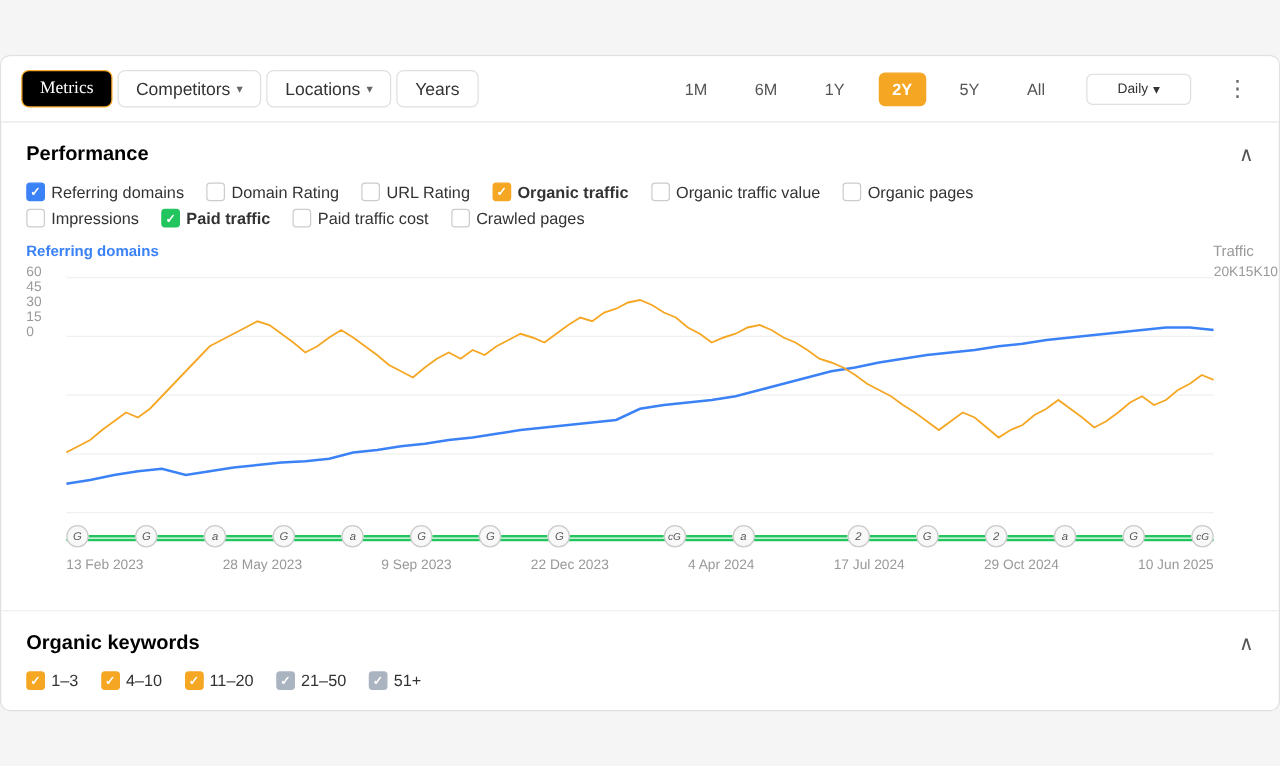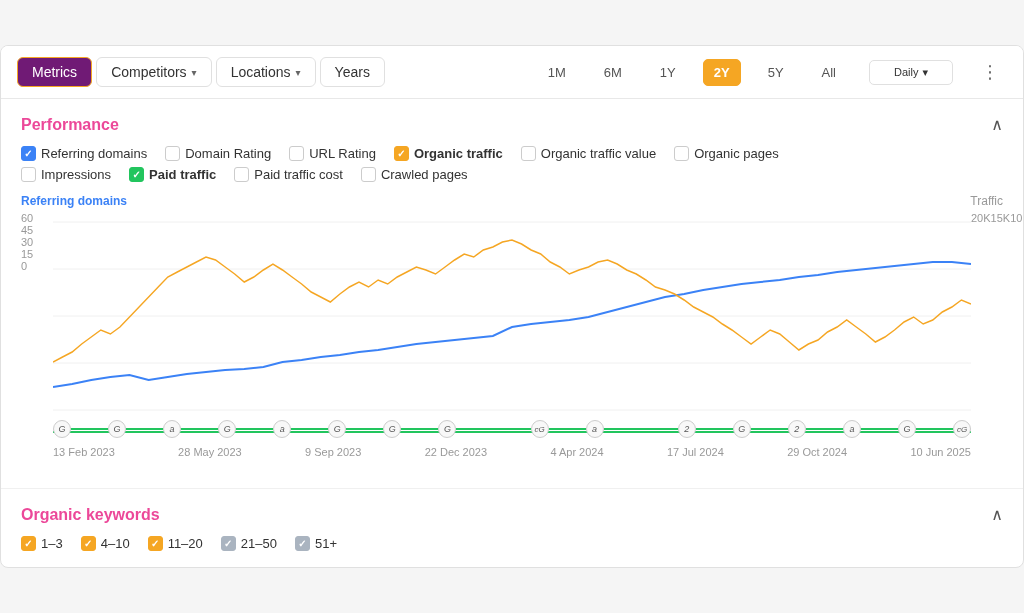--- a/index.html
+++ b/index.html
@@ -38,24 +38,25 @@
       border: 1px solid #e0e0e0;
       background: #fff;
       font-size: 14px;
       cursor: pointer;
       color: #333;
       display: flex;
       align-items: center;
       gap: 5px;
     }
     .nav-btn.active {
-      background: #701a75;
+      background: #000000;
       border-color: #f5a623;
       color: #fff;
       font-weight: 500;
+      font-family: Liberation Serif, serif;
     }
     .nav-btn .chevron {
       font-size: 10px;
       color: #666;
     }
     .nav-right {
       display: flex;
       align-items: center;
       gap: 16px;
     }
@@ -103,21 +104,21 @@
     }
     .section-header {
       display: flex;
       align-items: center;
       justify-content: space-between;
       margin-bottom: 12px;
     }
     .section-title {
       font-size: 16px;
       font-weight: 700;
-      color: #ec4899;
+      color: #000000;
     }
     .collapse-icon {
       cursor: pointer;
       font-size: 16px;
       color: #555;
     }
     
     .checkbox-row {
       display: flex;
       align-items: center;

